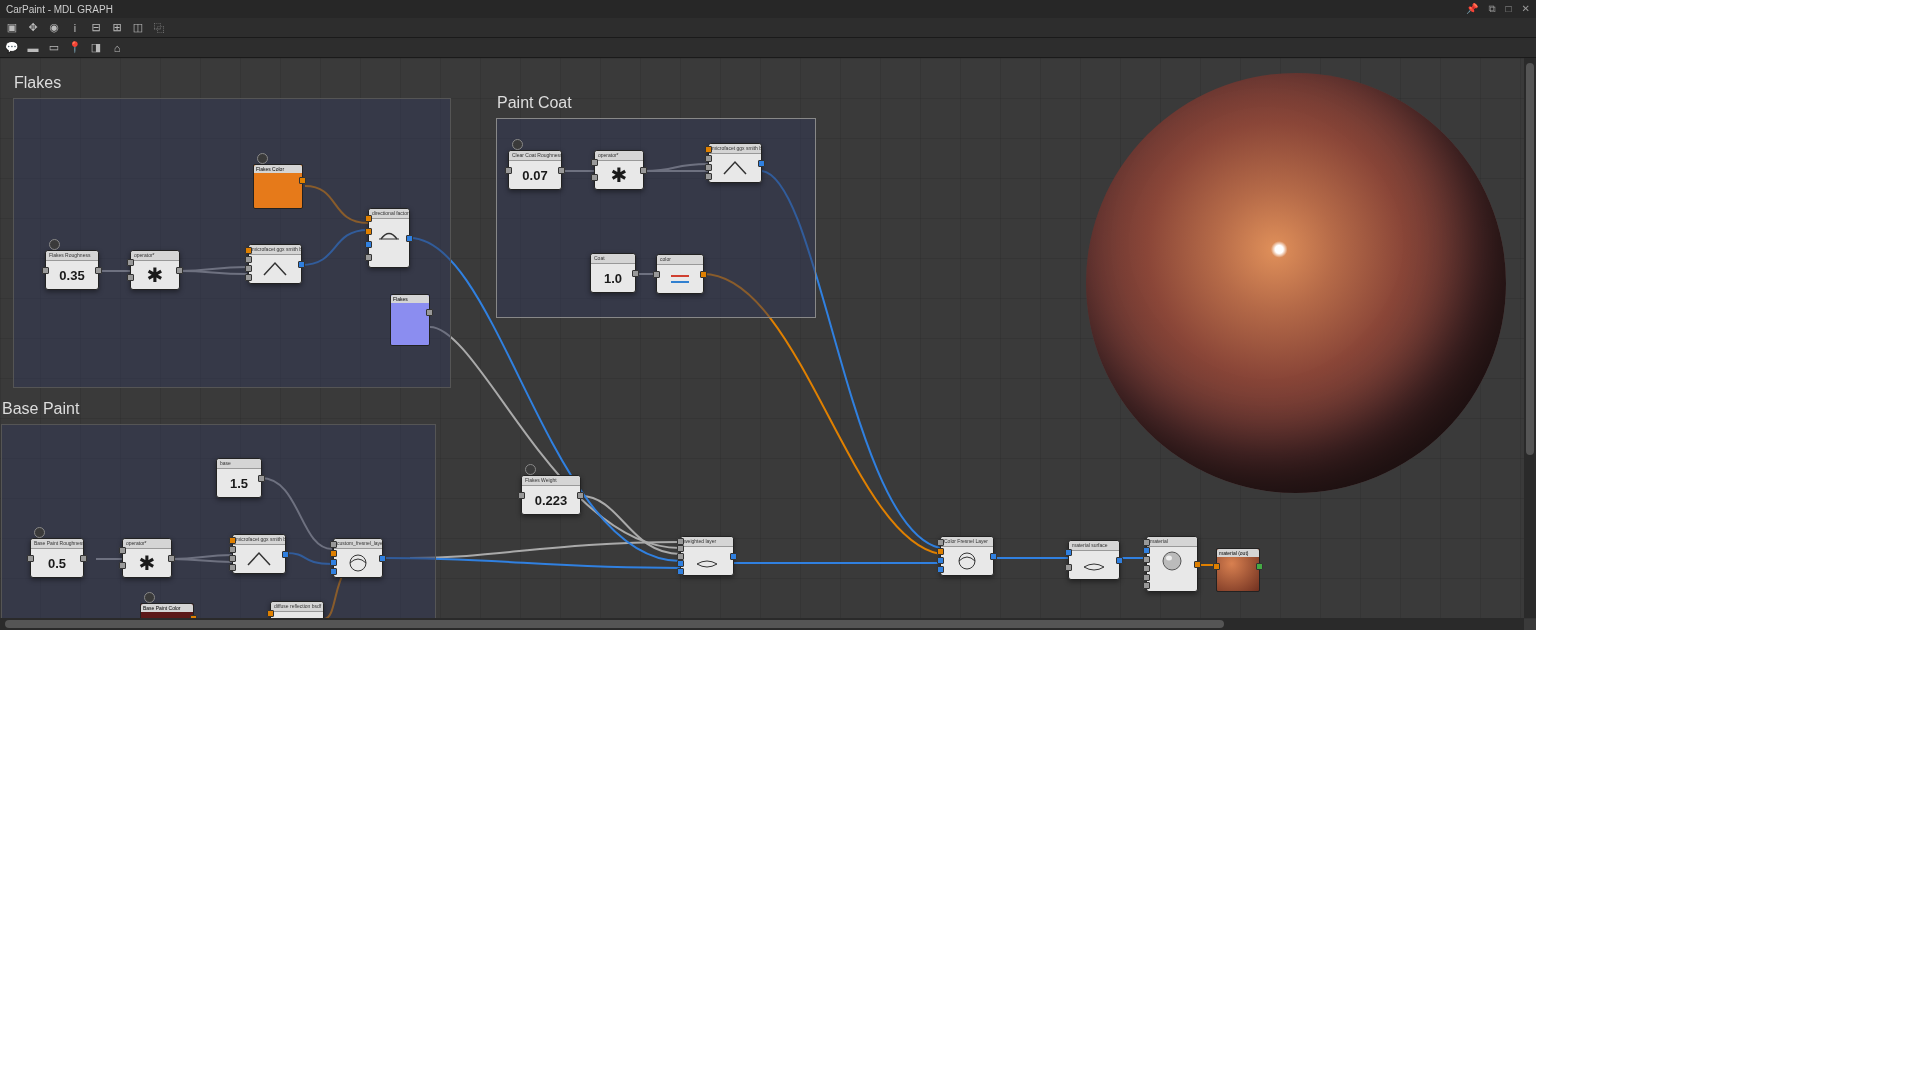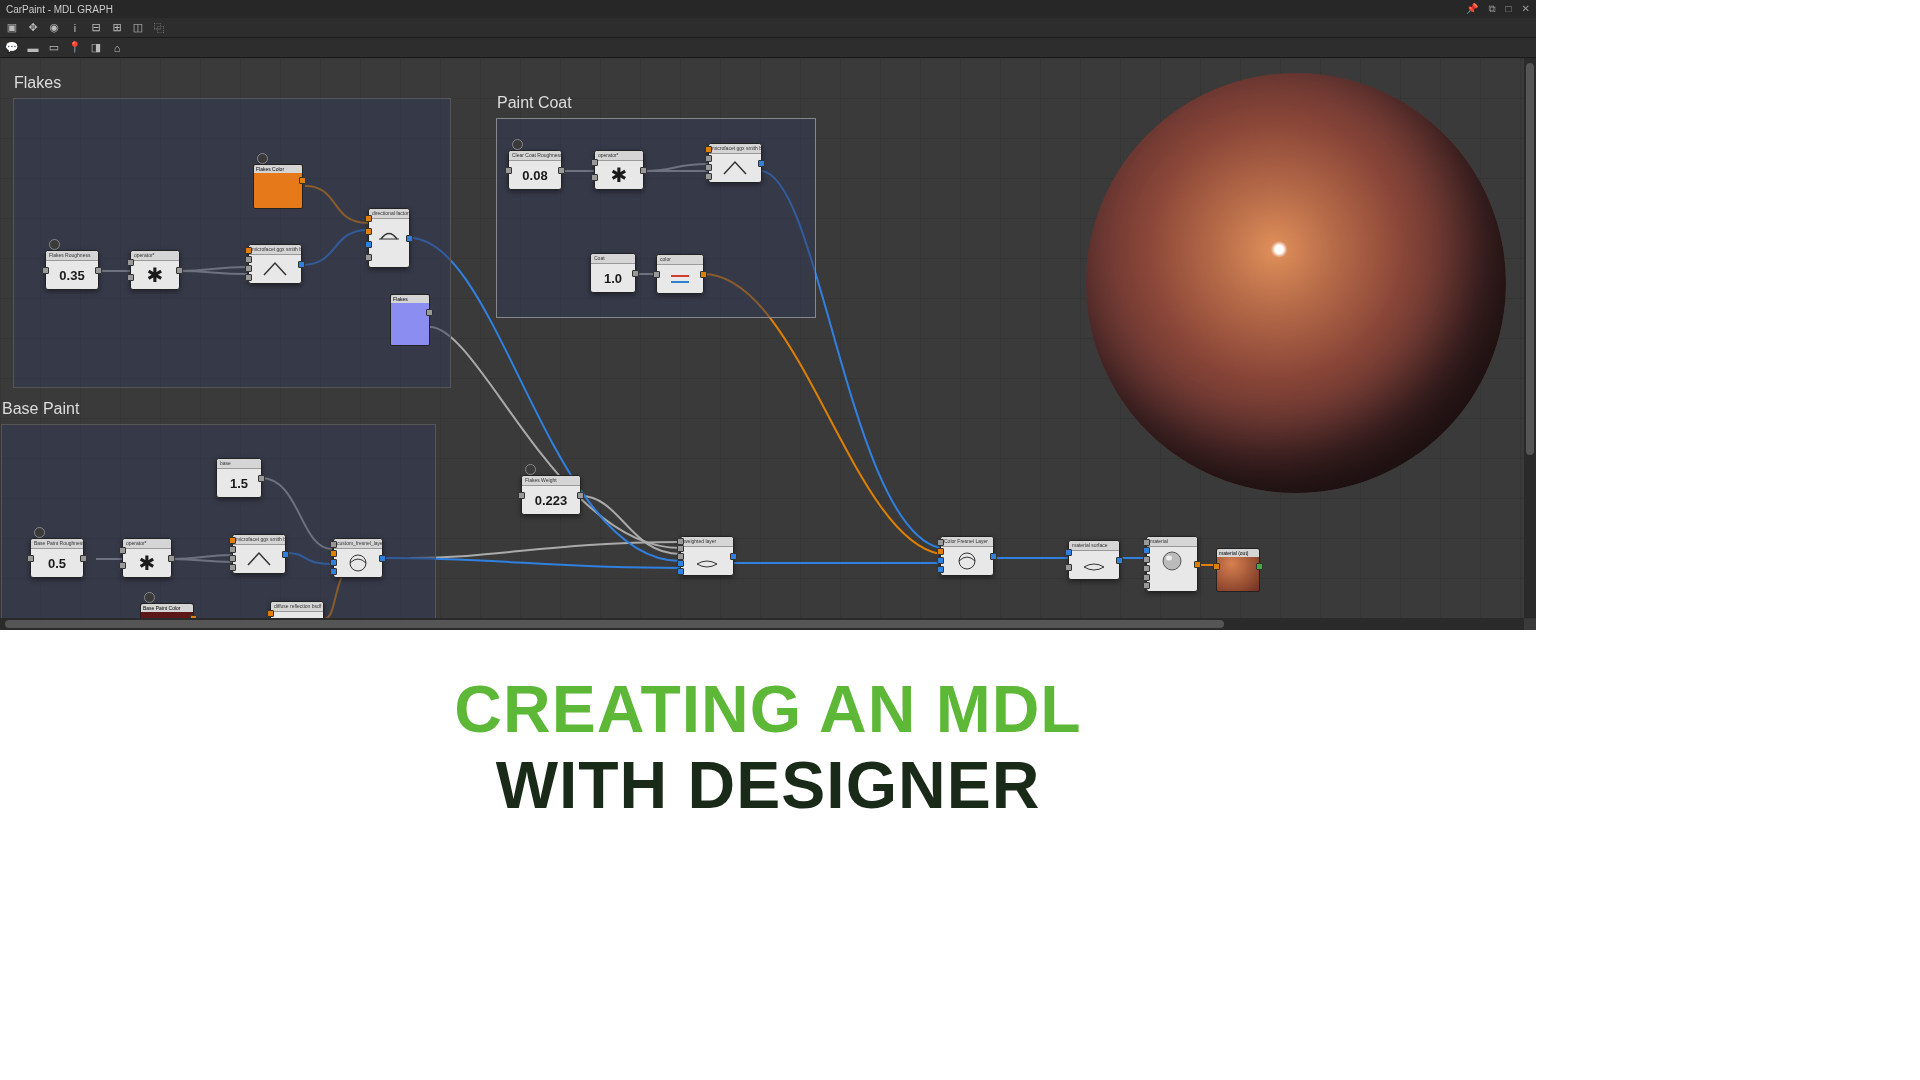--- a/index.html
+++ b/index.html
@@ -219,21 +219,21 @@
       <div class="hdr">Flakes</div>
       <div class="ports-r" style="top:14px;bottom:auto;">
           <span class="port"></span>
         </div>
     </div>
 
     <div class="node" style="left:508px; top:92px; width:54px;">
       <div class="pin"></div>
       <div class="hdr">Clear Coat Roughness</div>
       <div class="body">
-          <span class="val">0.08</span>
+          <span class="val">0.07</span>
         </div>
       <div class="ports-l">
           <span class="port"></span>
         </div>
       <div class="ports-r">
           <span class="port"></span>
         </div>
     </div>
 
     <div class="node" style="left:594px; top:92px; width:50px;">
@@ -520,17 +520,13 @@
         <div class="thumb" style="height:70%; margin-top:5px;"></div>
       </div>
     <div class="scrollbar h">
         <div class="thumb" style="width:80%; margin-left:5px;"></div>
       </div>
 
   </div>
 </div>
 
 <div class="footer">
-  <div class="footer-text">
-    <div class="l1">CREATING AN MDL</div>
-    <div class="l2">WITH DESIGNER</div>
-  </div>
 </div>
 
 </body></html>

